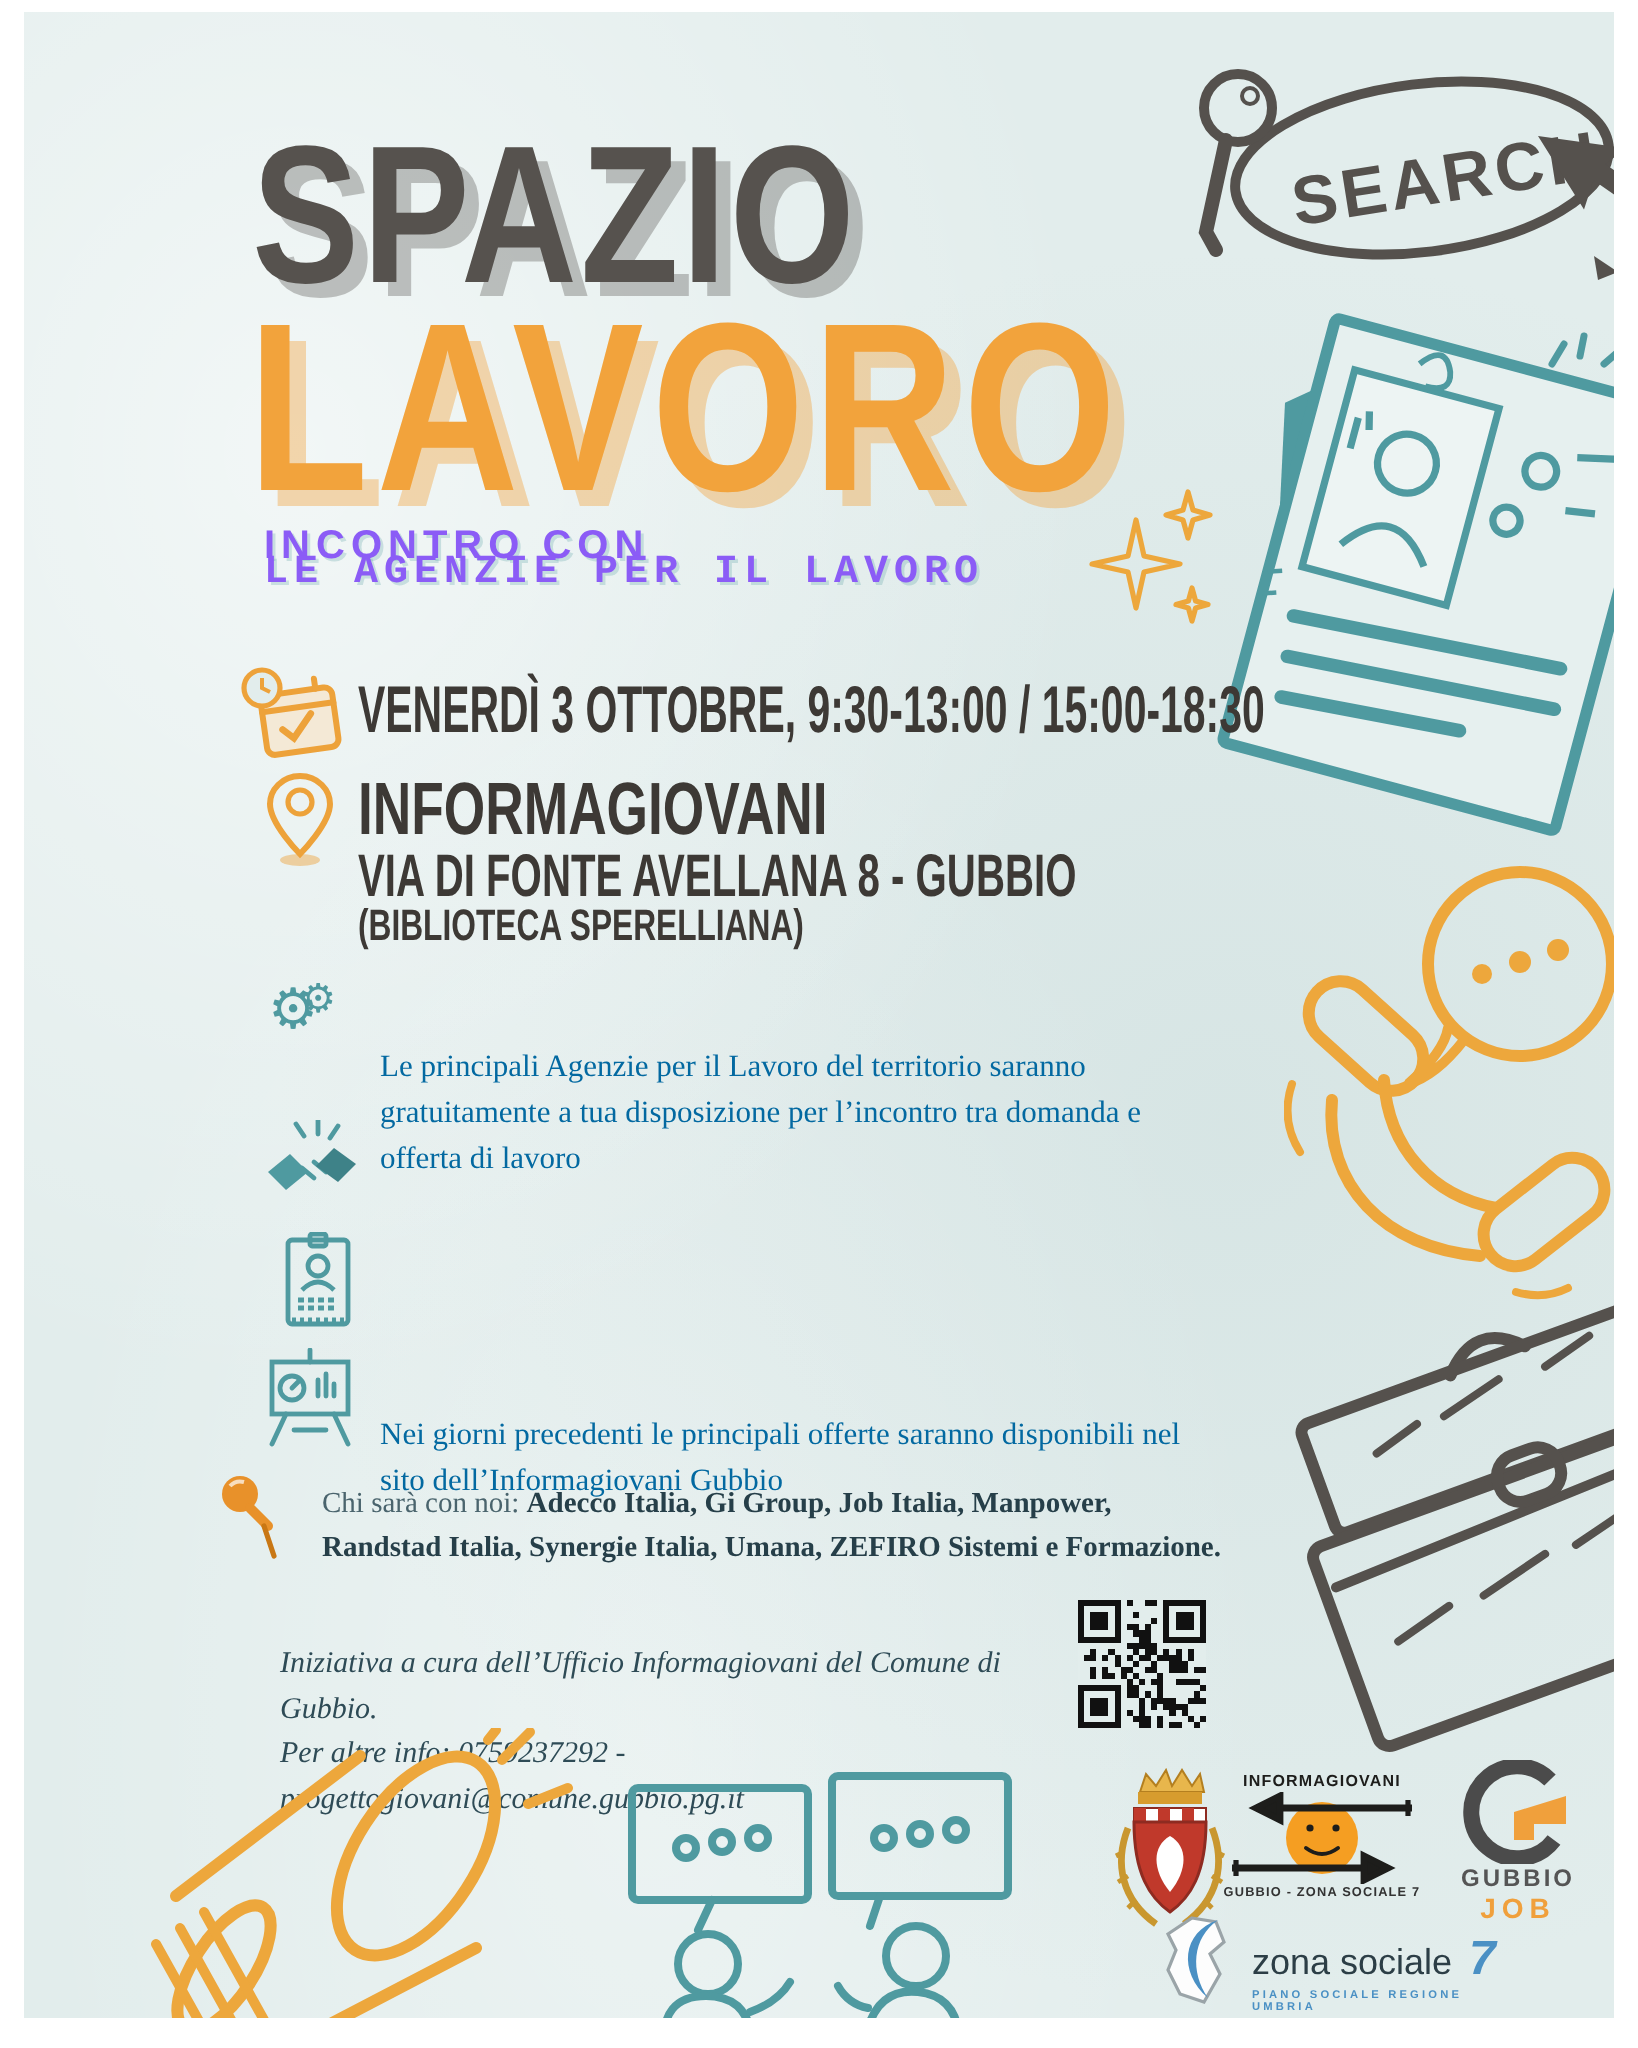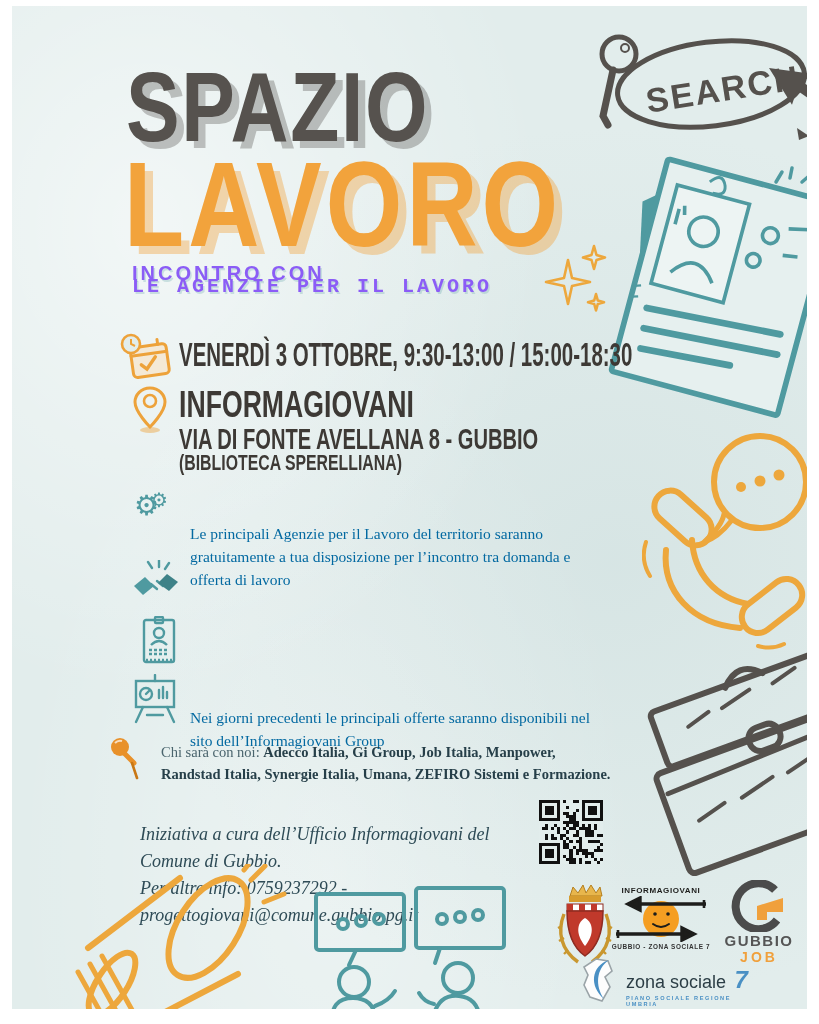--- a/index.html
+++ b/index.html
@@ -19,21 +19,21 @@
   .t-spazio{color:#56524e;font-size:98px;letter-spacing:2px;transform:scaleX(.82);
             text-shadow:9px 7px 0 rgba(86,82,78,.34);}
   .t-lavoro{color:#f2a33c;font-size:120px;letter-spacing:5px;transform:scaleX(.82);
             text-shadow:10px 8px 0 rgba(242,163,60,.4);}
   .subtitle{color:#8b5cf6;font-weight:700;font-size:20px;letter-spacing:3px;white-space:nowrap;
             text-shadow:1.5px 1.5px 0 rgba(79,154,160,.25);}
   .serif{font-family:"Liberation Serif",serif;color:#0369a1;font-size:15.5px;line-height:1.48;margin-top:31px;}
   .bullet-text{width:408px;}
   .participants{font-family:"Liberation Serif",serif;font-size:14.5px;line-height:1.55;color:#4a646d;width:450px;}
   .participants strong{color:#263f49;}
-  .footer-credit{font-family:"Liberation Serif",serif;font-style:italic;font-size:18px;line-height:1.5;color:#2e4b56;}
+  .footer-credit{font-family:"Liberation Serif",serif;font-style:italic;font-size:15px;line-height:1.5;color:#2e4b56;}
   .gear{color:#4f9aa0;line-height:1;display:inline-block;}
   svg{display:block;}
   .lgtxt{font-weight:700;color:#1d1d1b;letter-spacing:.6px;}
 </style>
 </head>
 <body>
 
 <div class="stage">
 
   <div class="abs" style="left:583px;top:24px;">
@@ -161,21 +161,21 @@
       <g stroke="#4f9aa0" stroke-width="2.4" fill="none" stroke-linecap="round">
         <rect x="4" y="7" width="38" height="26"></rect>
         <path d="M23 7 v-6"></path>
         <circle cx="14" cy="20" r="6"></circle>
         <path d="M14 20 l4 -4"></path>
         <path d="M27 24 v-8 M31 24 v-11 M35 24 v-6"></path>
         <path d="M11 33 L4 48 M35 33 L42 48 M15 41 L31 41"></path>
       </g>
     </svg>
   </div>
-  <div class="abs serif bullet-text" style="left:190px;top:676px;">Nei giorni precedenti le principali offerte saranno disponibili nel sito dell’Informagiovani Group</div>
+  <div class="abs serif bullet-text" style="left:190px;top:676px;">Nei giorni precedenti le principali offerte saranno disponibili nel sito dell’Informagiovani Gubbio</div>
 
   <div class="abs" style="left:106px;top:736px;">
     <svg width="34" height="46" viewBox="0 0 34 46">
       <circle cx="14" cy="11" r="9" fill="#e8912a"></circle>
       <path d="M9 7 a7 7 0 0 1 7 -2" stroke="#fff" stroke-width="2" fill="none" opacity=".7"></path>
       <path d="M19 18 L28 27" stroke="#e8912a" stroke-width="5" stroke-linecap="round"></path>
       <path d="M26 27 L31 42" stroke="#c97714" stroke-width="2.6" stroke-linecap="round"></path>
     </svg>
   </div>
   <div class="abs participants" style="left:145px;top:741px;margin-left:16px;">
@@ -422,21 +422,21 @@
       </g>
     </svg>
     <div class="lgtxt" style="font-size:6.4px;color:#333;">GUBBIO - ZONA SOCIALE 7</div>
   </div>
 
   <div class="abs" style="left:714px;top:880px;width:90px;text-align:center;">
     <svg width="64" height="52" viewBox="0 0 64 52" style="margin:0 auto;">
       <path d="M48 10 A23 23 0 1 0 50 40" stroke="#4b4b4b" stroke-width="8" fill="none"></path>
       <polygon points="30,26 56,18 56,32 40,32 40,40 30,40" fill="#f0a03c"></polygon>
     </svg>
-    <div class="lgtxt" style="font-size:15px;color:#555;letter-spacing:1.5px;">GUBBIO</div>
+    <div class="lgtxt" style="font-size:12px;color:#555;letter-spacing:1.5px;">GUBBIO</div>
     <div class="lgtxt" style="font-size:14px;color:#f0a03c;letter-spacing:3px;">JOB</div>
   </div>
 
   <div class="abs" style="left:578px;top:956px;width:170px;">
     <svg width="46" height="56" viewBox="0 0 46 56" style="float:left;">
       <polygon points="18,3 30,5 34,15 27,21 32,31 24,45 12,41 6,29 10,19 6,11" fill="#fdfdfd" stroke="#9aa4a8" stroke-width="1.6"></polygon>
       <path d="M31 4 C13 10 11 30 26 43 C17 30 18 13 31 4 Z" fill="#4a90c4"></path>
     </svg>
     <div style="margin-left:48px;padding-top:10px;">
       <span style="font-weight:400;font-size:18px;color:#2c3e46;">zona sociale</span>

